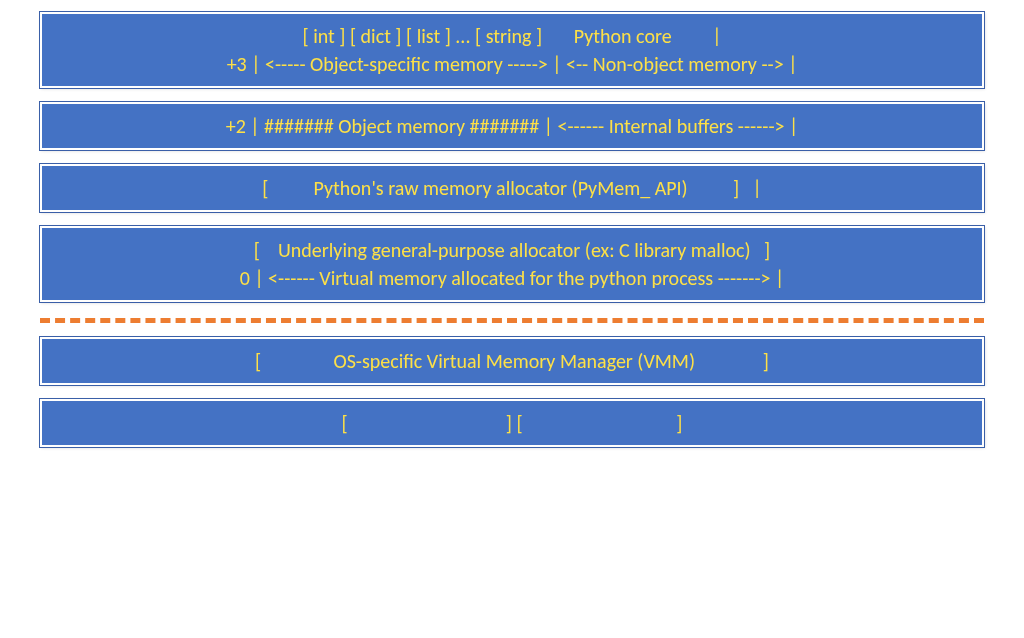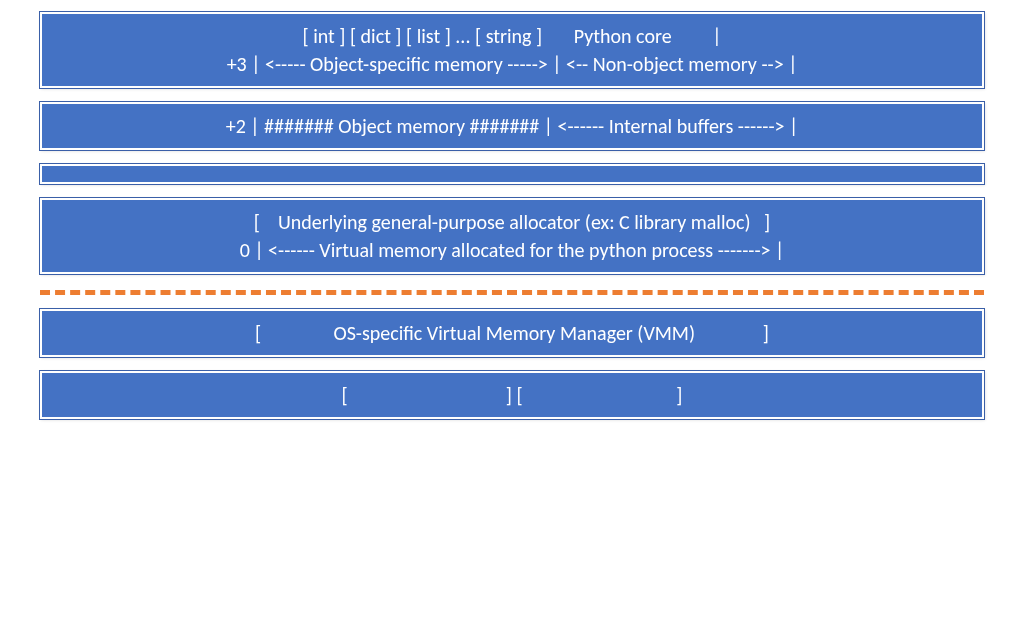--- a/index.html
+++ b/index.html
@@ -13,21 +13,21 @@
       height: 638px;
       font-family: Calibri, "Segoe UI", Arial, sans-serif;
       padding: 12px 40px 0 40px;
       display: flex;
       flex-direction: column;
     }
     .layer-box {
       background: #4472c4;
       border: 2px solid #ffffff;
       outline: 1px solid #3a5fa8;
-      color: #ffffff;
+      color: #fde047;
       padding: 8px 20px;
       margin-bottom: 14px;
       text-align: center;
       font-size: 20px;
       line-height: 1.4;
       box-shadow: 1px 1px 3px rgba(0,0,0,0.15);
     }
     .layer-box .line {
       white-space: pre;
     }
@@ -44,20 +44,21 @@
 <div class="layer-box">
   <div class="line">[ int ] [ dict ] [ list ] ... [ string ]       Python core         |</div>
   <div class="line">+3 | &lt;----- Object-specific memory -----&gt; | &lt;-- Non-object memory --&gt; |</div>
 </div>
 
 <div class="layer-box">
   <div class="line">+2 | ####### Object memory ####### | &lt;------ Internal buffers ------&gt; |</div>
 </div>
 
 <div class="layer-box">
+  <div class="line">[          Python's raw memory allocator (PyMem_ API)          ]   |</div>
 </div>
 
 <div class="layer-box">
   <div class="line">[    Underlying general-purpose allocator (ex: C library malloc)   ]</div>
   <div class="line">0 | &lt;------ Virtual memory allocated for the python process -------&gt; |</div>
 </div>
 
 <hr class="divider">
 
 <div class="layer-box">

